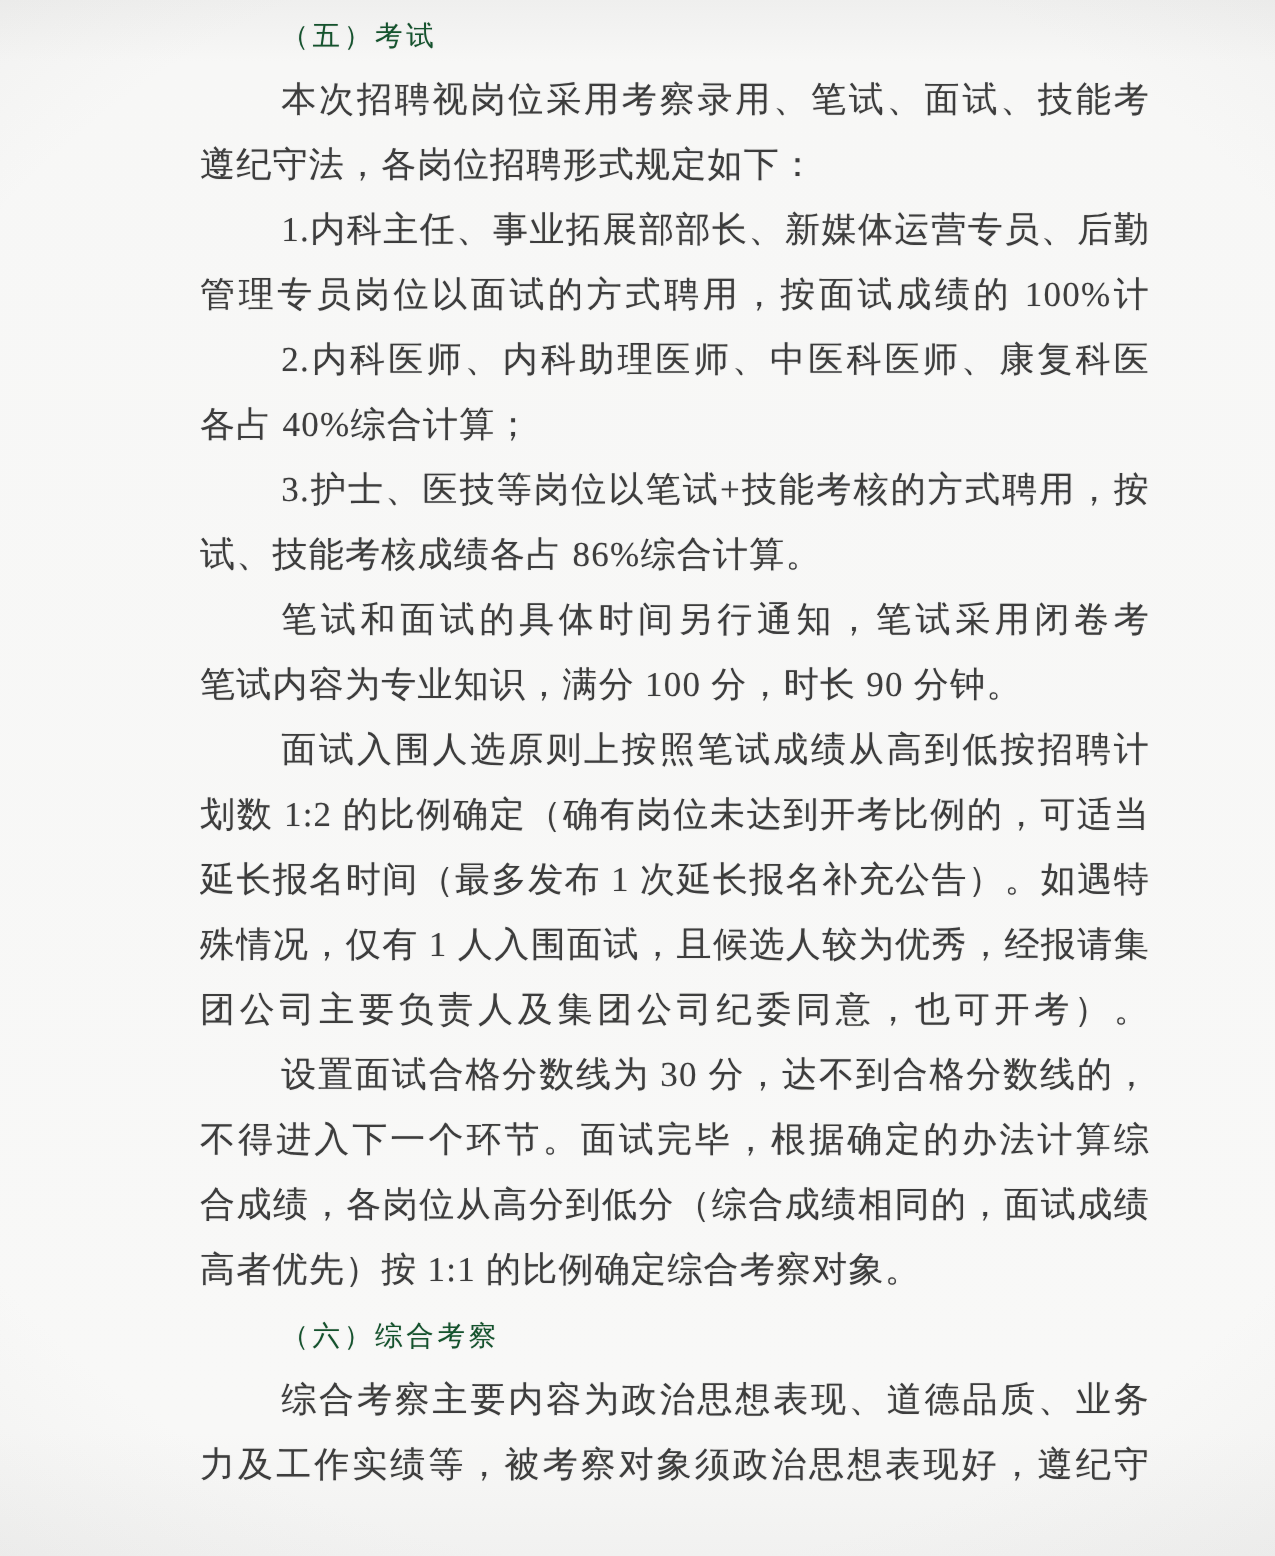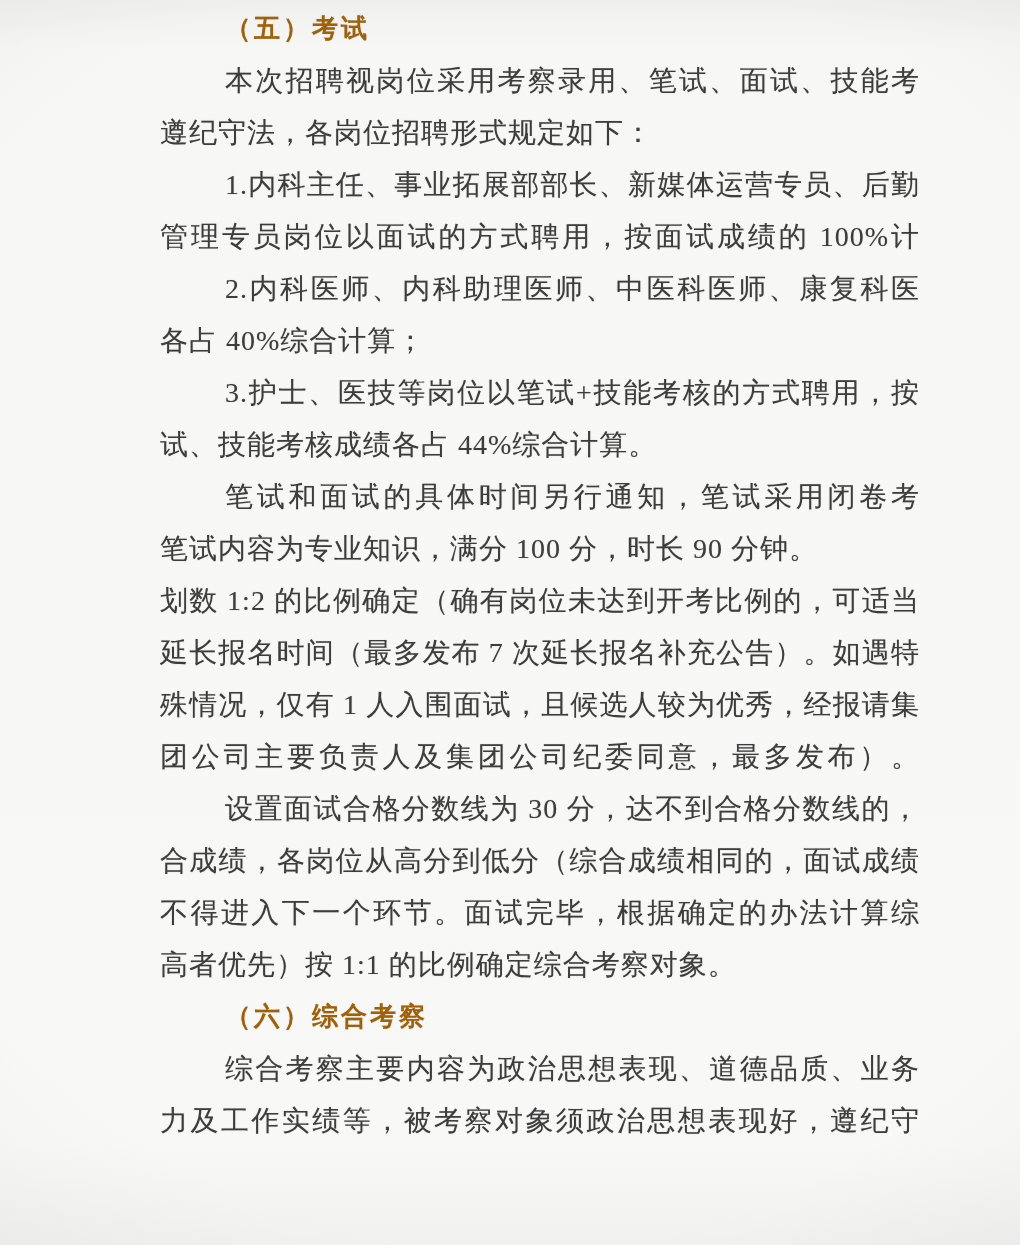--- a/index.html
+++ b/index.html
@@ -36,24 +36,24 @@
     color: #3d3d3d;
     text-shadow: 0 0 1px rgba(80,80,80,0.35);
     letter-spacing: 1px;
     white-space: normal;
     overflow: hidden;
   }
   .line.body {
     font-weight: 400;
   }
   .line.heading {
-    font-weight: 700;
-    color: #a16207;
+    font-weight: 400;
+    color: #14532d;
     letter-spacing: 3px;
-    font-size: 26px;
+    font-size: 22px;
   }
   .line.indent {
     text-indent: 65px;
   }
   .line.fill {
     text-align: justify;
     text-align-last: justify;
   }
 </style>
 </head>
@@ -62,28 +62,29 @@
 <div class="page">
   <div class="doc-body">
       <div class="line heading indent">（五）考试</div>
       <div class="line body indent fill">本次招聘视岗位采用考察录用、笔试、面试、技能考核</div>
       <div class="line body">遵纪守法，各岗位招聘形式规定如下：</div>
       <div class="line body indent fill">1.内科主任、事业拓展部部长、新媒体运营专员、后勤</div>
       <div class="line body fill">管理专员岗位以面试的方式聘用，按面试成绩的 100%计算；</div>
       <div class="line body indent fill">2.内科医师、内科助理医师、中医科医师、康复科医师、</div>
       <div class="line body">各占 40%综合计算；</div>
       <div class="line body indent fill">3.护士、医技等岗位以笔试+技能考核的方式聘用，按笔</div>
-      <div class="line body">试、技能考核成绩各占 44%综合计算。</div>
+      <div class="line body">试、技能考核成绩各占 86%综合计算。</div>
       <div class="line body indent fill">笔试和面试的具体时间另行通知，笔试采用闭卷考试。</div>
       <div class="line body">笔试内容为专业知识，满分 100 分，时长 90 分钟。</div>
+      <div class="line body indent fill">面试入围人选原则上按照笔试成绩从高到低按招聘计</div>
       <div class="line body fill">划数 1:2 的比例确定（确有岗位未达到开考比例的，可适当</div>
-      <div class="line body fill">延长报名时间（最多发布 7 次延长报名补充公告）。如遇特</div>
+      <div class="line body fill">延长报名时间（最多发布 1 次延长报名补充公告）。如遇特</div>
       <div class="line body fill">殊情况，仅有 1 人入围面试，且候选人较为优秀，经报请集</div>
-      <div class="line body fill">团公司主要负责人及集团公司纪委同意，最多发布）。</div>
+      <div class="line body fill">团公司主要负责人及集团公司纪委同意，也可开考）。</div>
       <div class="line body indent fill">设置面试合格分数线为 30 分，达不到合格分数线的，</div>
+      <div class="line body fill">不得进入下一个环节。面试完毕，根据确定的办法计算综</div>
       <div class="line body fill">合成绩，各岗位从高分到低分（综合成绩相同的，面试成绩</div>
-      <div class="line body fill">不得进入下一个环节。面试完毕，根据确定的办法计算综</div>
       <div class="line body">高者优先）按 1:1 的比例确定综合考察对象。</div>
       <div class="line heading indent">（六）综合考察</div>
       <div class="line body indent fill">综合考察主要内容为政治思想表现、道德品质、业务能</div>
       <div class="line body fill">力及工作实绩等，被考察对象须政治思想表现好，遵纪守法，</div>
     </div>
 </div>
 
 </body></html>

